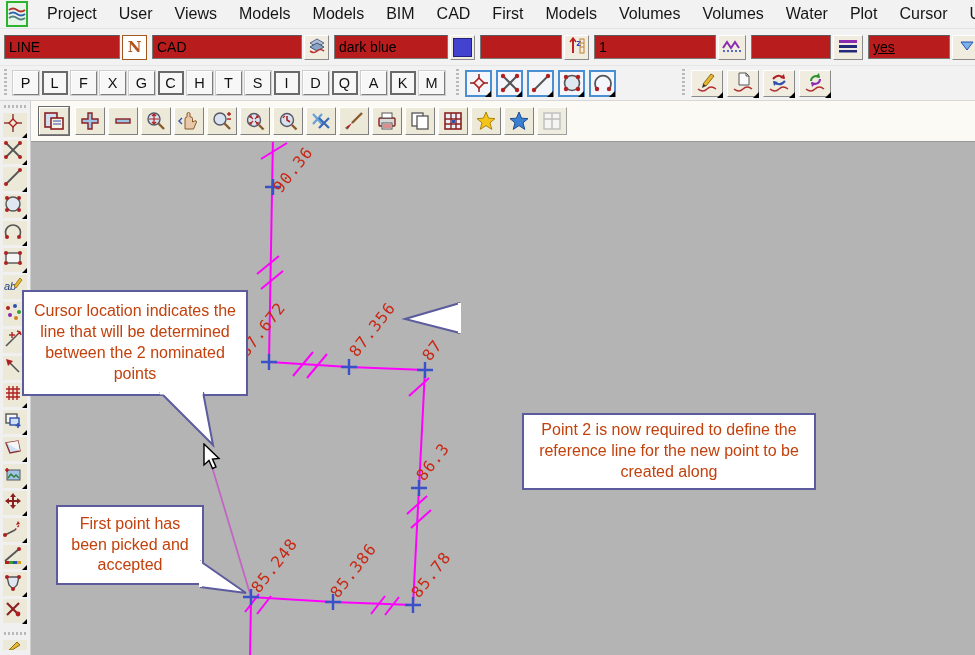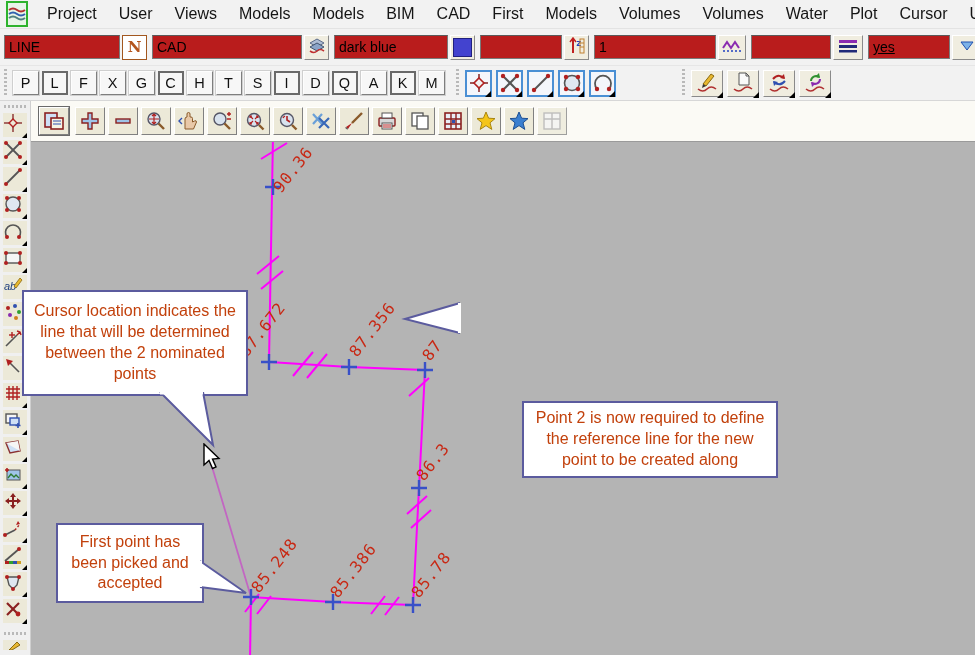--- a/index.html
+++ b/index.html
@@ -642,23 +642,23 @@
       <svg class="tail" style="left:150px;top:291px" width="80" height="58">
         <path d="M10,0 L63,53 L53,0" fill="#fff" stroke="#5b5b9e" stroke-width="2"></path>
         <rect x="10" y="0" width="43" height="2.5" fill="#fff"></rect>
       </svg>
 
       <svg class="tail" style="left:398px;top:196px" width="68" height="44">
         <path d="M62,6 L7,22 L62,36" fill="#fff" stroke="#5b5b9e" stroke-width="2"></path>
         <rect x="60" y="6" width="3" height="30" fill="#fff"></rect>
       </svg>
 
-      <div class="callout" style="left:522px;top:300px;width:256px;height:77px;">Point 2 is now required to define the reference line for the new point to be created along</div>
-
-      <div class="callout" style="left:56px;top:422px;width:148px;height:80px;">First point has been picked and accepted</div>
+      <div class="callout" style="left:522px;top:312px;width:294px;height:77px;">Point 2 is now required to define the reference line for the new point to be created along</div>
+
+      <div class="callout" style="left:56px;top:404px;width:148px;height:80px;">First point has been picked and accepted</div>
       <svg class="tail" style="left:196px;top:456px" width="56" height="42">
         <path d="M4,4 L50,36 L4,30" fill="#fff" stroke="#5b5b9e" stroke-width="2"></path>
         <rect x="3" y="4" width="3" height="26" fill="#fff"></rect>
       </svg>
 
       <svg class="tail" style="left:200px;top:342px" width="22" height="30">
         <path d="M4,1 L4,22 L9,17.5 L12.5,25.5 L16,24 L12.5,16 L19,15.5 Z" fill="#fff" stroke="#000" stroke-width="1.4"></path>
       </svg>
     </div>
 

